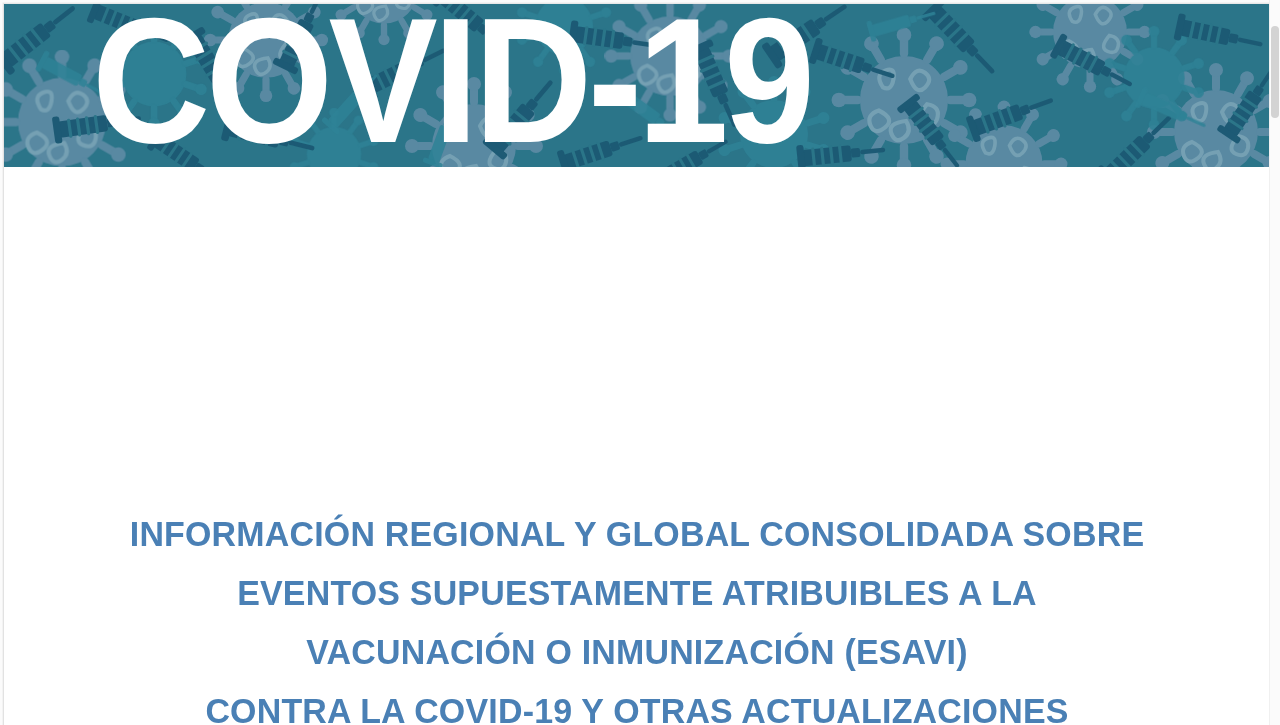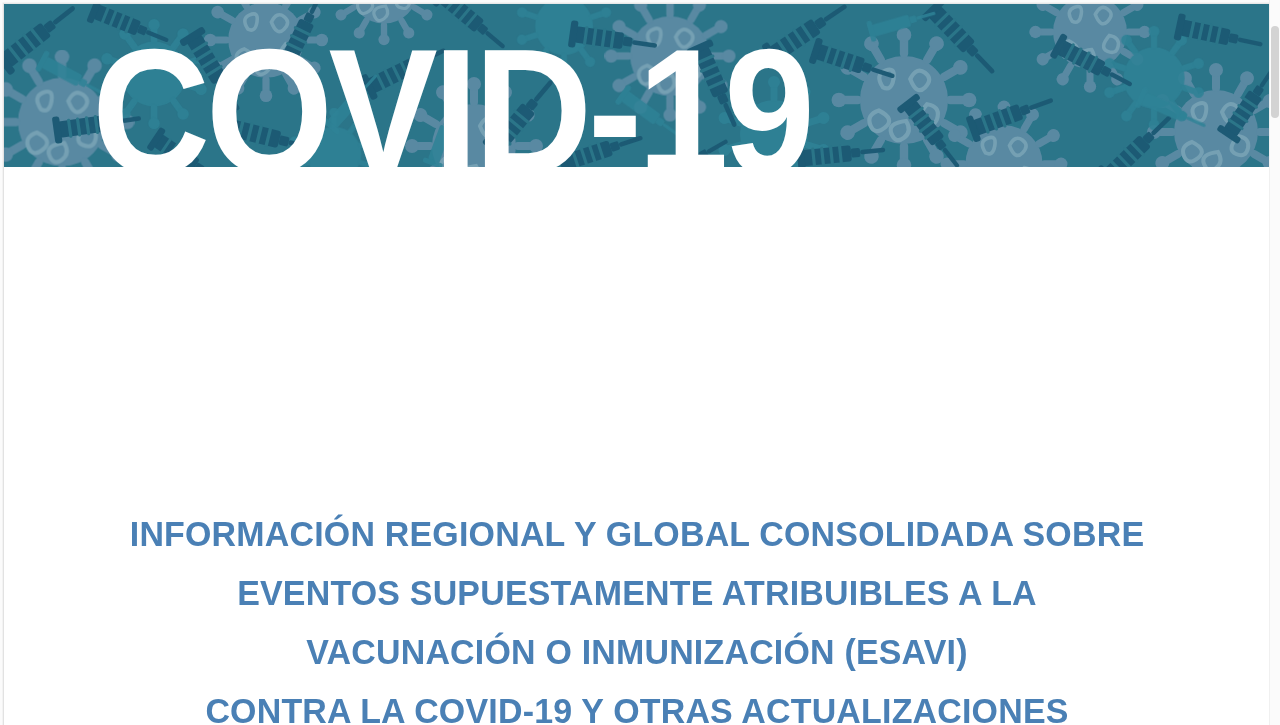--- a/index.html
+++ b/index.html
@@ -38,21 +38,21 @@
     overflow:hidden;
     background:#2b7589;
   }
   #banner svg.pattern { position:absolute; left:0; top:0; width:1266px; height:163px; display:block; }
 
   #banner-title {
     position:absolute;
     left:0; top:0;
     width:1266px; height:202px;
     display:flex;
-    align-items:center;
+    align-items:flex-start;
     justify-content:flex-start;
     padding-left:88px;
     z-index:5;
     pointer-events:none;
   }
   #banner-title span {
     display:block;
     color:#ffffff;
     font-family:"Liberation Sans Narrow","Liberation Sans", sans-serif;
     font-weight:bold;

